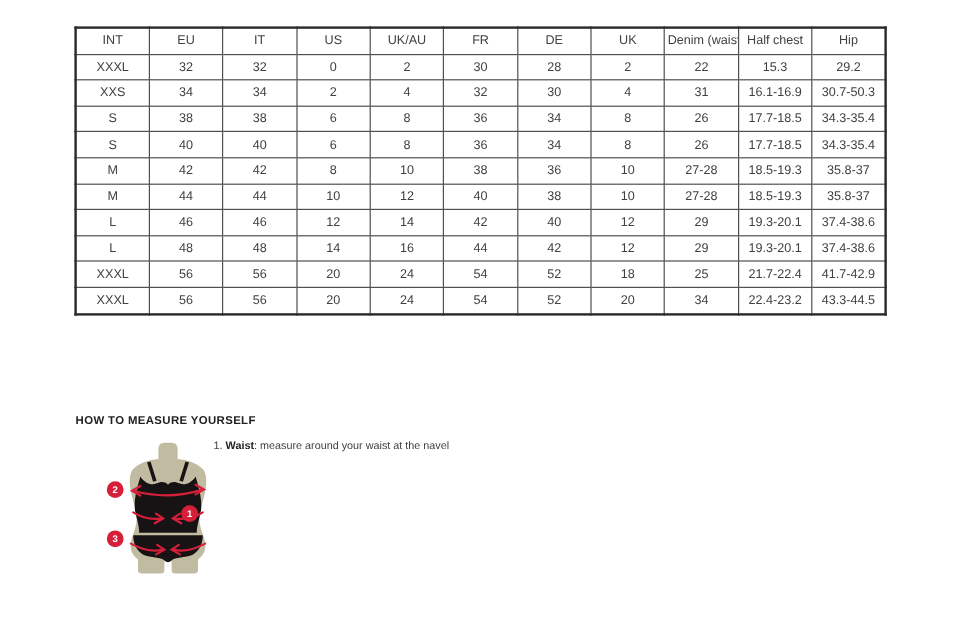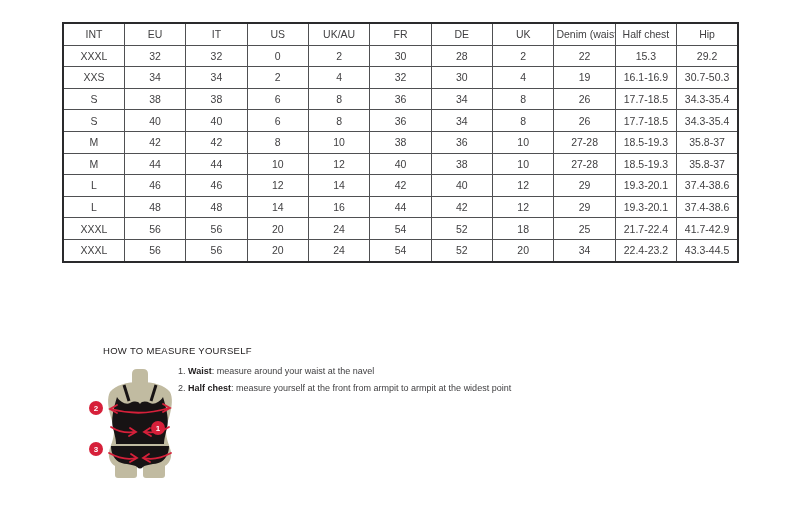--- a/index.html
+++ b/index.html
@@ -39,24 +39,23 @@
     white-space: nowrap;
     overflow: hidden;
   }
 
   
   .measure-title {
     position: absolute;
     left: 63px;
     top: 345px;
     font-size: 9.5px;
-    font-weight: normal;
+    font-weight: bold;
     letter-spacing: 0.3px;
     color: #232021;
-    margin-left: 40px;
   }
   .mannequin {
     position: absolute;
     left: 80px;
     top: 368px;
     width: 120px;
     height: 112px;
   }
   .instructions {
     position: absolute;
@@ -65,20 +64,21 @@
     margin: 0;
     padding: 0;
     list-style: none;
     font-size: 9px;
     color: #414042;
   }
   .instructions li {
     margin: 0 0 6.5px 0;
     line-height: 10px;
     white-space: nowrap;
+    text-align: right;
   }
   .instructions b { color: #232021; }
 </style>
 </head>
 <body>
 
 <div class="page">
 
   <table class="size-table">
     <thead>
@@ -112,21 +112,21 @@
         </tr>
         <tr>
           <td>XXS</td>
           <td>34</td>
           <td>34</td>
           <td>2</td>
           <td>4</td>
           <td>32</td>
           <td>30</td>
           <td>4</td>
-          <td>19</td>
+          <td>31</td>
           <td>16.1-16.9</td>
           <td>30.7-50.3</td>
         </tr>
         <tr>
           <td>S</td>
           <td>38</td>
           <td>38</td>
           <td>6</td>
           <td>8</td>
           <td>36</td>
@@ -278,16 +278,15 @@
       <text x="78" y="63" text-anchor="middle" font-size="8" font-weight="bold" fill="#ffffff">1</text>
     </g>
     <g>
       <circle cx="16" cy="81" r="7" fill="#d6203a"></circle>
       <text x="16" y="84" text-anchor="middle" font-size="8" font-weight="bold" fill="#ffffff">3</text>
     </g>
   </svg>
 
   <ol class="instructions">
       <li><span>1. </span><b>Waist</b><span>: measure around your waist at the navel</span></li>
-      <li><span>2. </span><b>Half chest</b><span>: measure yourself at the front from armpit to armpit at the widest point</span></li>
     </ol>
 
 </div>
 
 </body></html>

